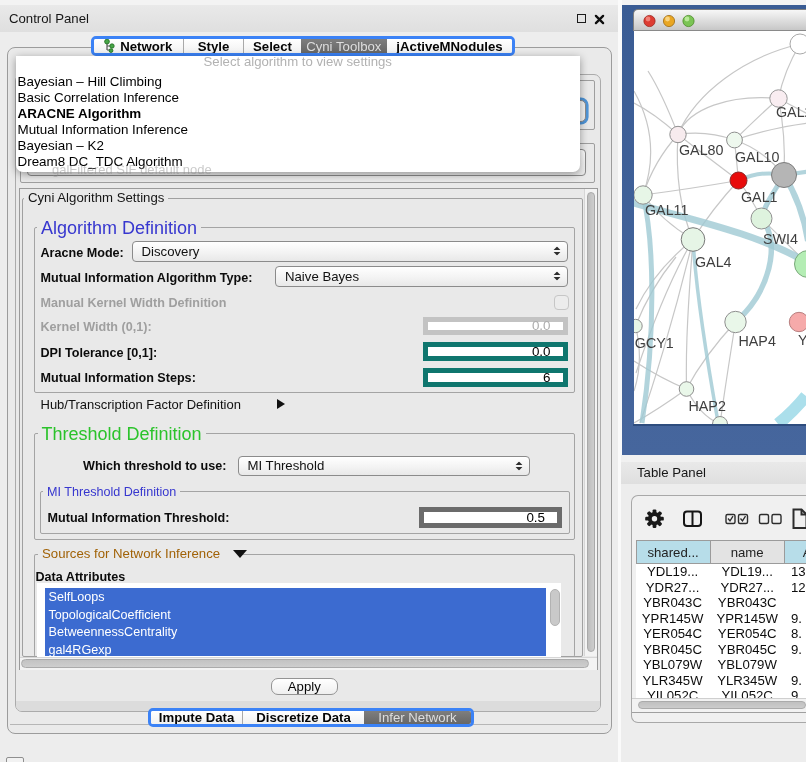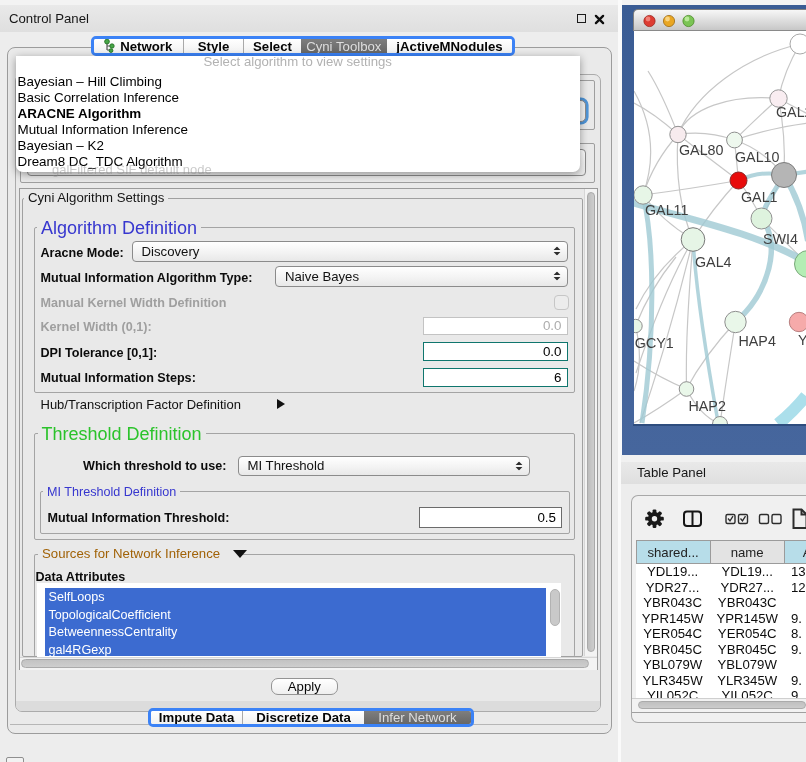--- a/index.html
+++ b/index.html
@@ -1,21 +1,21 @@
 <!DOCTYPE html>
 <html><head>
 <meta charset="utf-8">
 <style>
 *{margin:0;padding:0;box-sizing:border-box}
 html,body{width:806px;height:762px;overflow:hidden;background:#ededed;font-family:"Liberation Sans",sans-serif;-webkit-font-smoothing:antialiased}
 .abs{position:absolute}
 #root{position:relative;width:806px;height:762px}
 .combo{border:1px solid #8b8b8b;border-radius:4px;background:linear-gradient(#ffffff,#f2f2f2 60%,#e8e8e8);display:flex;align-items:center;font-size:13.2px;color:#111;padding-left:9px}
 .carrows{position:absolute;right:6px;top:50%;transform:translateY(-50%);width:8px}
-.field{border:1px solid #0f766e;background:#fff;font-size:13.4px;color:#000;text-align:right;display:flex;align-items:center;justify-content:flex-end;padding-right:5px}
+.field{border:5px solid #0f766e;background:#fff;font-size:13.4px;color:#000;text-align:right;display:flex;align-items:center;justify-content:flex-end;padding-right:12px}
 .lab{font-size:12.6px;font-weight:bold;color:#0c0c0c;white-space:nowrap}
 .grp{border:1px solid #a4a4a4;border-radius:2px}
 .gtitle{position:absolute;background:#e9e9e9;padding:0 4px;font-size:18px;white-space:nowrap;line-height:14px}
 .seg{position:absolute;display:flex;border:3px solid #3b82f6;border-radius:5px;background:#fdfdfd;overflow:hidden}
 .seg .it{display:flex;align-items:center;justify-content:center;font-size:13.2px;font-weight:bold;color:#050505;background:linear-gradient(#ffffff,#f1f1f1);white-space:nowrap}
 .seg .sep{width:1px;background:#a9a9a9}
 .seg .sel{background:linear-gradient(#7e7e7e,#676767);color:#dedede;font-weight:normal}
 </style>
 </head>
 <body>

